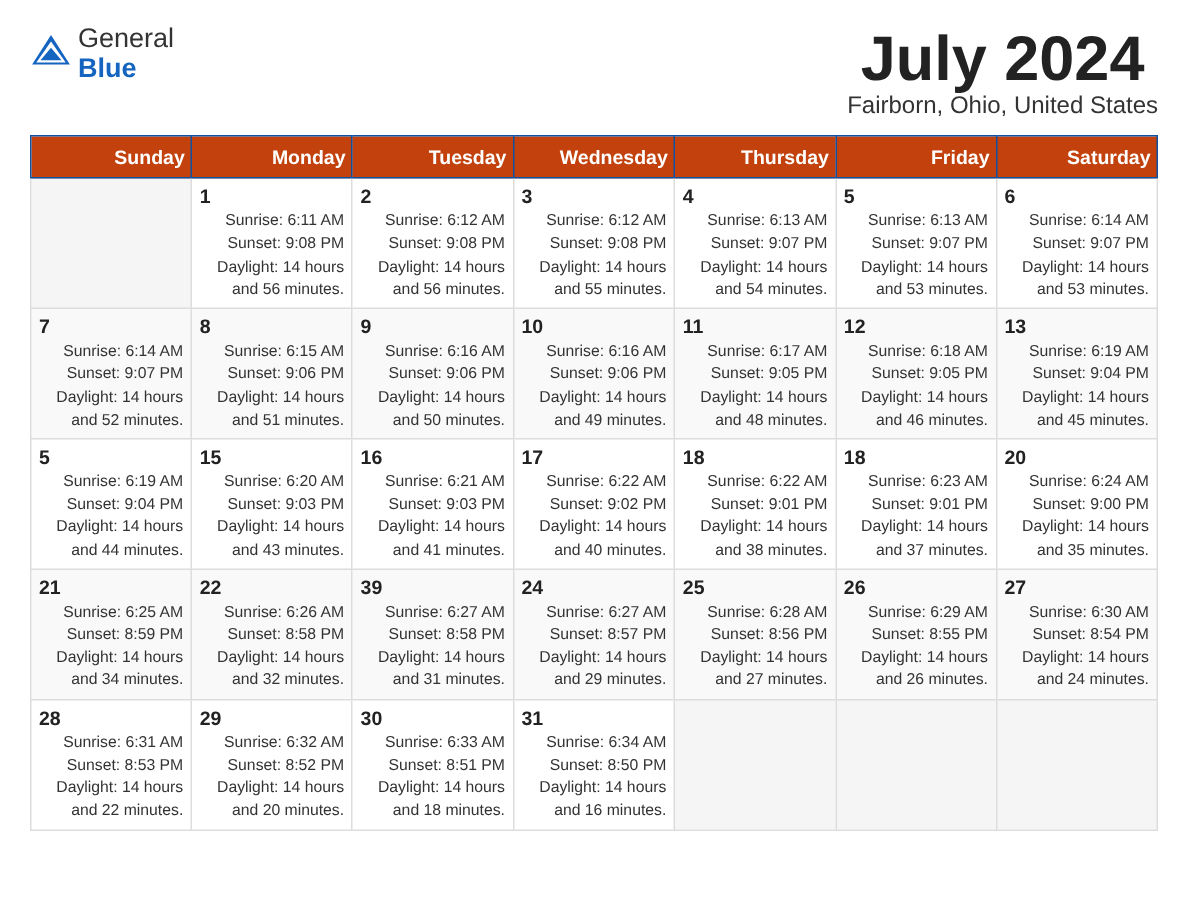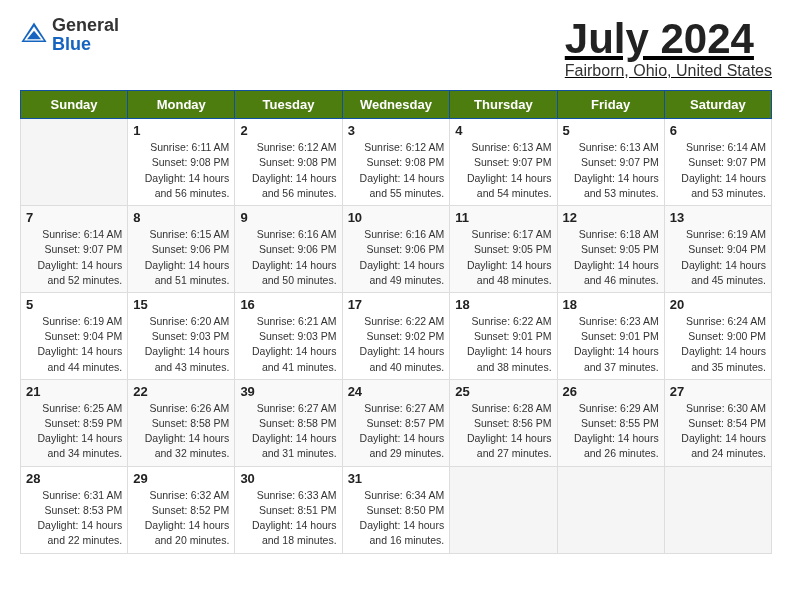--- a/index.html
+++ b/index.html
@@ -16,61 +16,60 @@
       align-items: flex-start;
       margin-bottom: 10px;
     }
     .logo {
       display: flex;
       align-items: center;
       gap: 4px;
     }
     .logo-text-general {
       font-size: 18px;
-      font-weight: bold;
+      font-weight: normal;
       color: #333;
       line-height: 1;
     }
     .logo-text-blue {
       font-size: 18px;
       font-weight: bold;
       color: #1565c0;
       line-height: 1;
       margin-top: 28px;
     }
     .logo-icon {
       width: 28px;
       height: 28px;
     }
     .title-area {
-      text-align: left;
-      text-decoration: underline;
+      text-align: center;
     }
     .month-title {
       font-size: 42px;
       font-weight: bold;
       color: #222;
       line-height: 1.1;
     }
     .location-title {
       font-size: 16px;
       color: #333;
     }
     .calendar-table {
       width: 100%;
       border-collapse: collapse;
       border: 1px solid #ccc;
     }
     .calendar-table th {
-      background-color: #4d7c0f;
+      background-color: #c2410c;
       color: #fff;
       font-size: 13px;
       font-weight: bold;
       padding: 6px 4px;
-      text-align: center;
+      text-align: right;
       border: 1px solid #1050a0;
     }
     .calendar-table td {
       vertical-align: top;
       padding: 4px 5px;
       border: 1px solid #ddd;
       width: 108px;
       min-height: 80px;
       font-size: 11px;
       color: #333;

